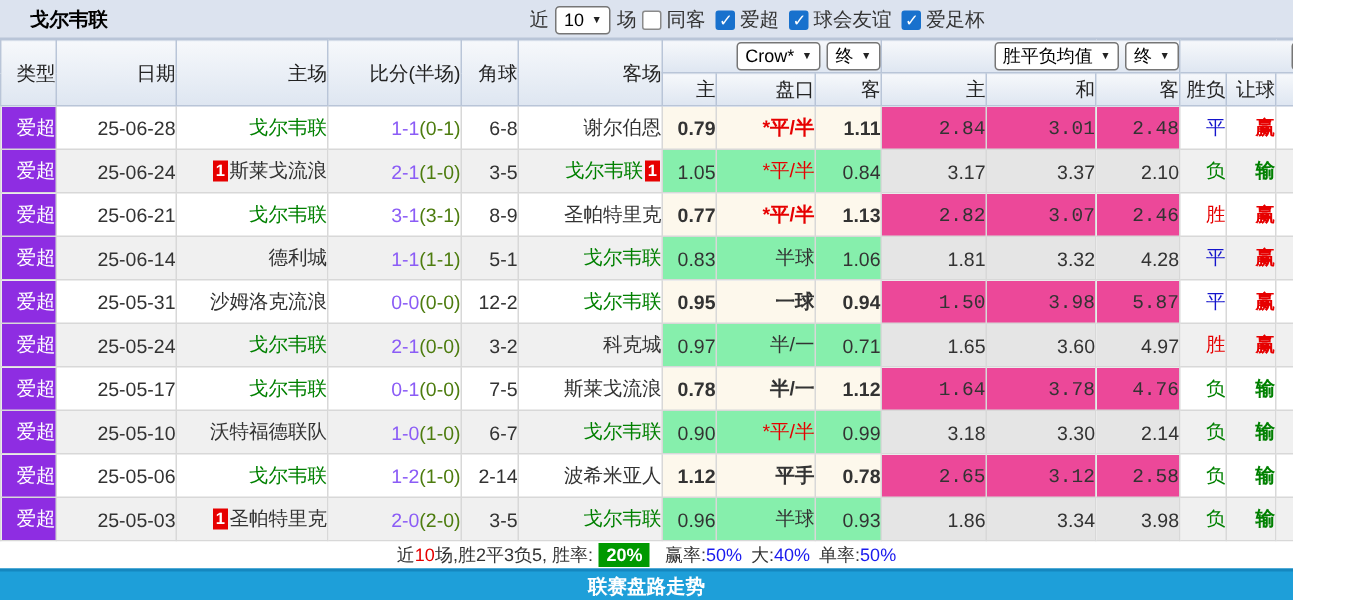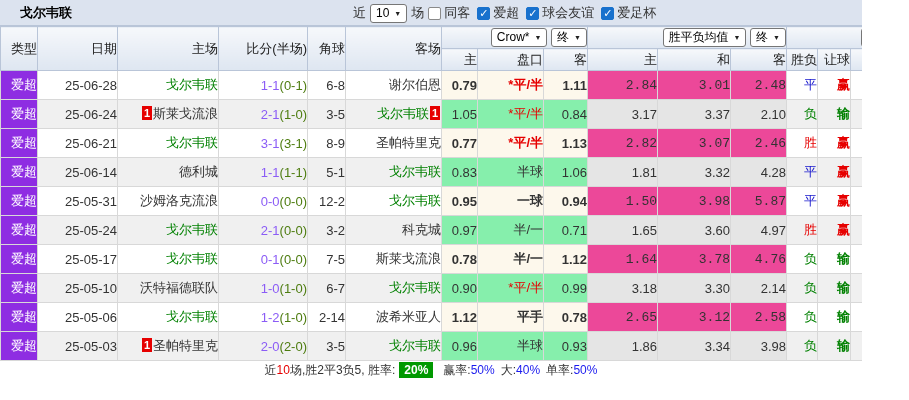--- a/index.html
+++ b/index.html
@@ -312,14 +312,17 @@
           <td class="c-spread"><span class="res-green">输</span></td>
           <td><span class="res-green">小</span></td>
         </tr>
       </tbody>
   </table>
 
   <div class="summary">
     <span>近</span><span class="num-red">10</span><span>场,胜2平3负5, 胜率:</span><span class="rate-badge">20%</span><span class="seg">赢率:</span><span class="pct-blue">50%</span><span class="seg">大:</span><span class="pct-blue">40%</span><span class="seg">单率:</span><span class="pct-blue">50%</span>
   </div>
 
+  <div class="footer">
+    <span>联赛盘路走势</span>
+  </div>
 
 </div>
 
 </body></html>

